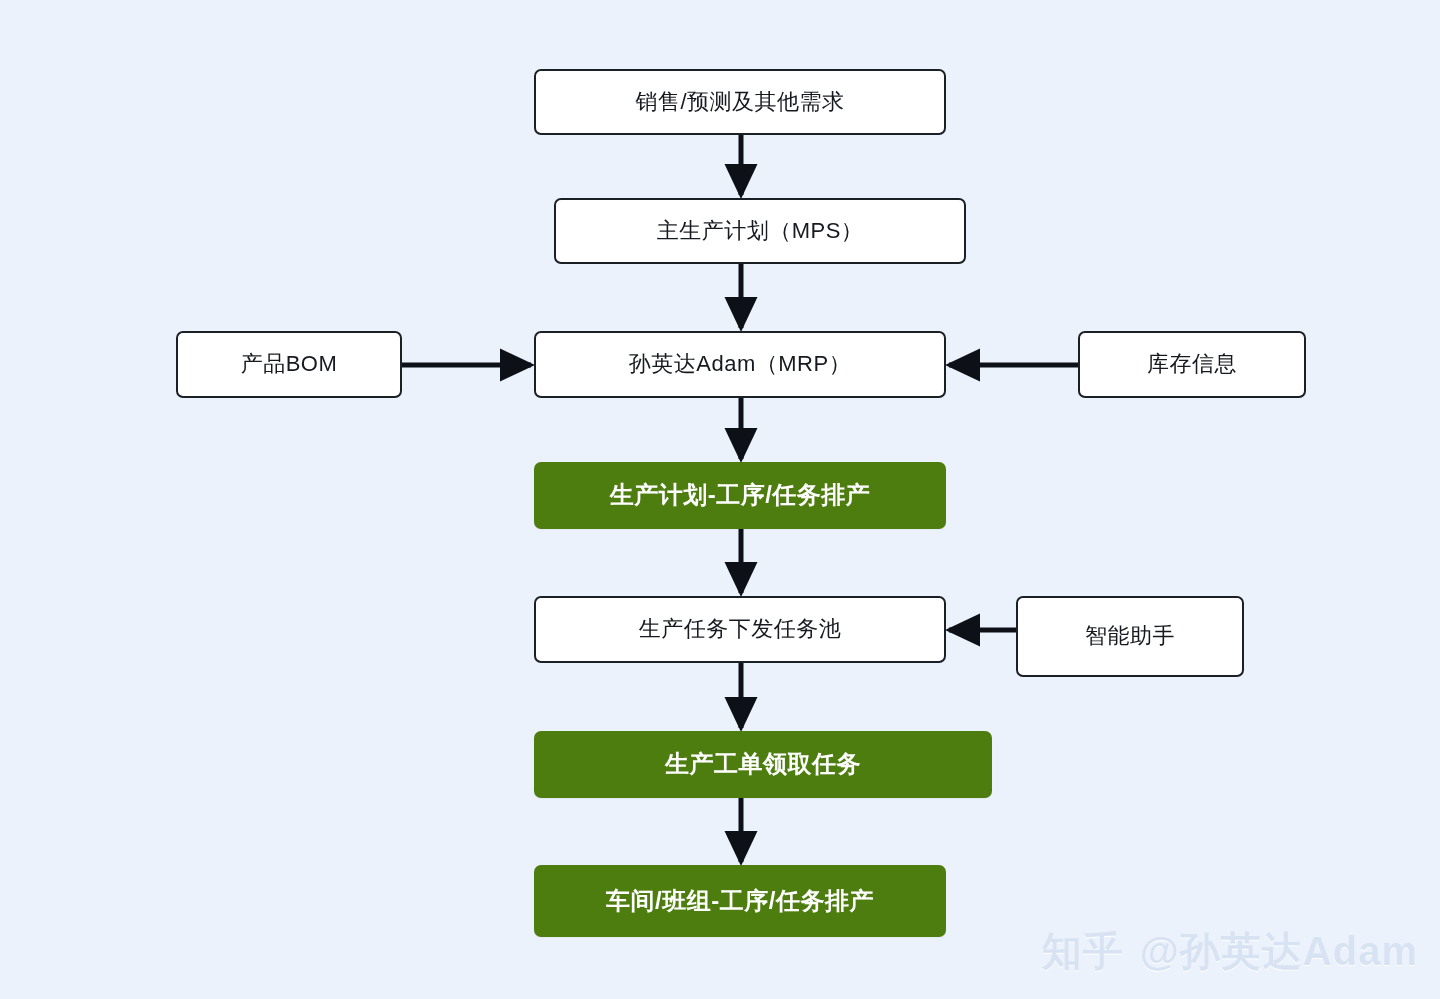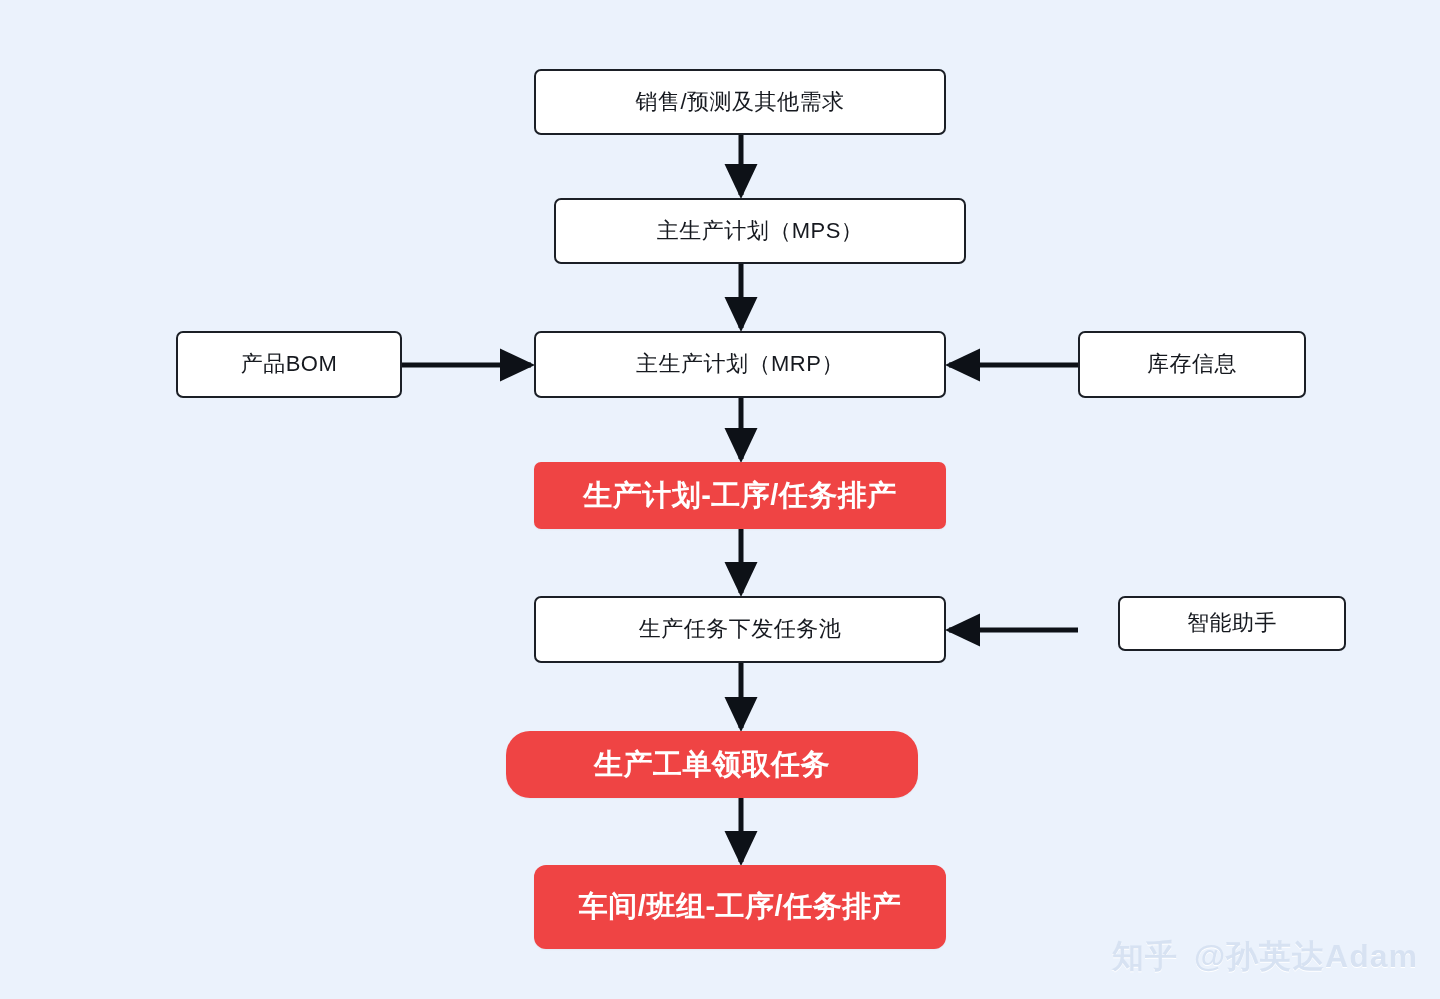--- a/index.html
+++ b/index.html
@@ -40,43 +40,43 @@
   }
   .node.plain {
     background: #ffffff;
     border: 2.5px solid #1b1f26;
     color: #16191f;
     font-size: 22px;
     font-weight: 400;
     letter-spacing: 0.5px;
   }
   .node.accent {
-    background: #ef4444;
+    background: #4d7c0f;
     border: none;
     color: #ffffff;
-    font-size: 29px;
+    font-size: 24px;
     font-weight: 700;
     letter-spacing: 0.5px;
     box-shadow: 0 1px 2px rgba(0,0,0,0.04);
   }
   .node-label {
     display: block;
   }
   .watermark {
     position: absolute;
     right: 22px;
     bottom: 20px;
     display: flex;
     align-items: center;
     gap: 16px;
     z-index: 3;
     user-select: none;
   }
   .wm-brand, .wm-user {
-    font-size: 32px;
+    font-size: 40px;
     font-weight: 700;
     color: #d7e2f2;
     text-shadow: 0 1px 0 #ffffff;
     letter-spacing: 1px;
     white-space: nowrap;
     text-align: center;
   }
 </style>
 </head>
 <body>
@@ -106,38 +106,38 @@
       <div class="node plain" style="left: 534px; top: 69px; width: 412px; height: 66px;">
         <span class="node-label">销售/预测及其他需求</span>
       </div>
       <div class="node plain" style="left: 534px; top: 198px; width: 412px; height: 66px; margin-left: 20px;">
         <span class="node-label">主生产计划（MPS）</span>
       </div>
       <div class="node plain" style="left: 176px; top: 331px; width: 226px; height: 67px; align-items: center;">
         <span class="node-label">产品BOM</span>
       </div>
       <div class="node plain" style="left: 534px; top: 331px; width: 412px; height: 67px;">
-        <span class="node-label">主生产计划（MRP）</span>
+        <span class="node-label">孙英达Adam（MRP）</span>
       </div>
       <div class="node plain" style="left: 1078px; top: 331px; width: 228px; height: 67px;">
         <span class="node-label">库存信息</span>
       </div>
       <div class="node accent" style="left: 534px; top: 462px; width: 412px; height: 67px;">
         <span class="node-label">生产计划-工序/任务排产</span>
       </div>
       <div class="node plain" style="left: 534px; top: 596px; width: 412px; height: 67px;">
         <span class="node-label">生产任务下发任务池</span>
       </div>
-      <div class="node plain" style="left: 1118px; top: 596px; width: 228px; height: 55px;">
+      <div class="node plain" style="left: 1016px; top: 596px; width: 228px; height: 81px;">
         <span class="node-label">智能助手</span>
       </div>
-      <div class="node accent" style="left: 506px; top: 731px; width: 412px; height: 67px; border-radius: 24px;">
+      <div class="node accent" style="left: 534px; top: 731px; width: 458px; height: 67px;">
         <span class="node-label">生产工单领取任务</span>
       </div>
-      <div class="node accent" style="left: 534px; top: 865px; width: 412px; height: 84px; border-radius: 12px;">
+      <div class="node accent" style="left: 534px; top: 865px; width: 412px; height: 72px;">
         <span class="node-label">车间/班组-工序/任务排产</span>
       </div>
     </div>
 
   <div class="watermark">
     <span class="wm-brand">知乎</span>
     <span class="wm-user">@孙英达Adam</span>
   </div>
 
 </div>

